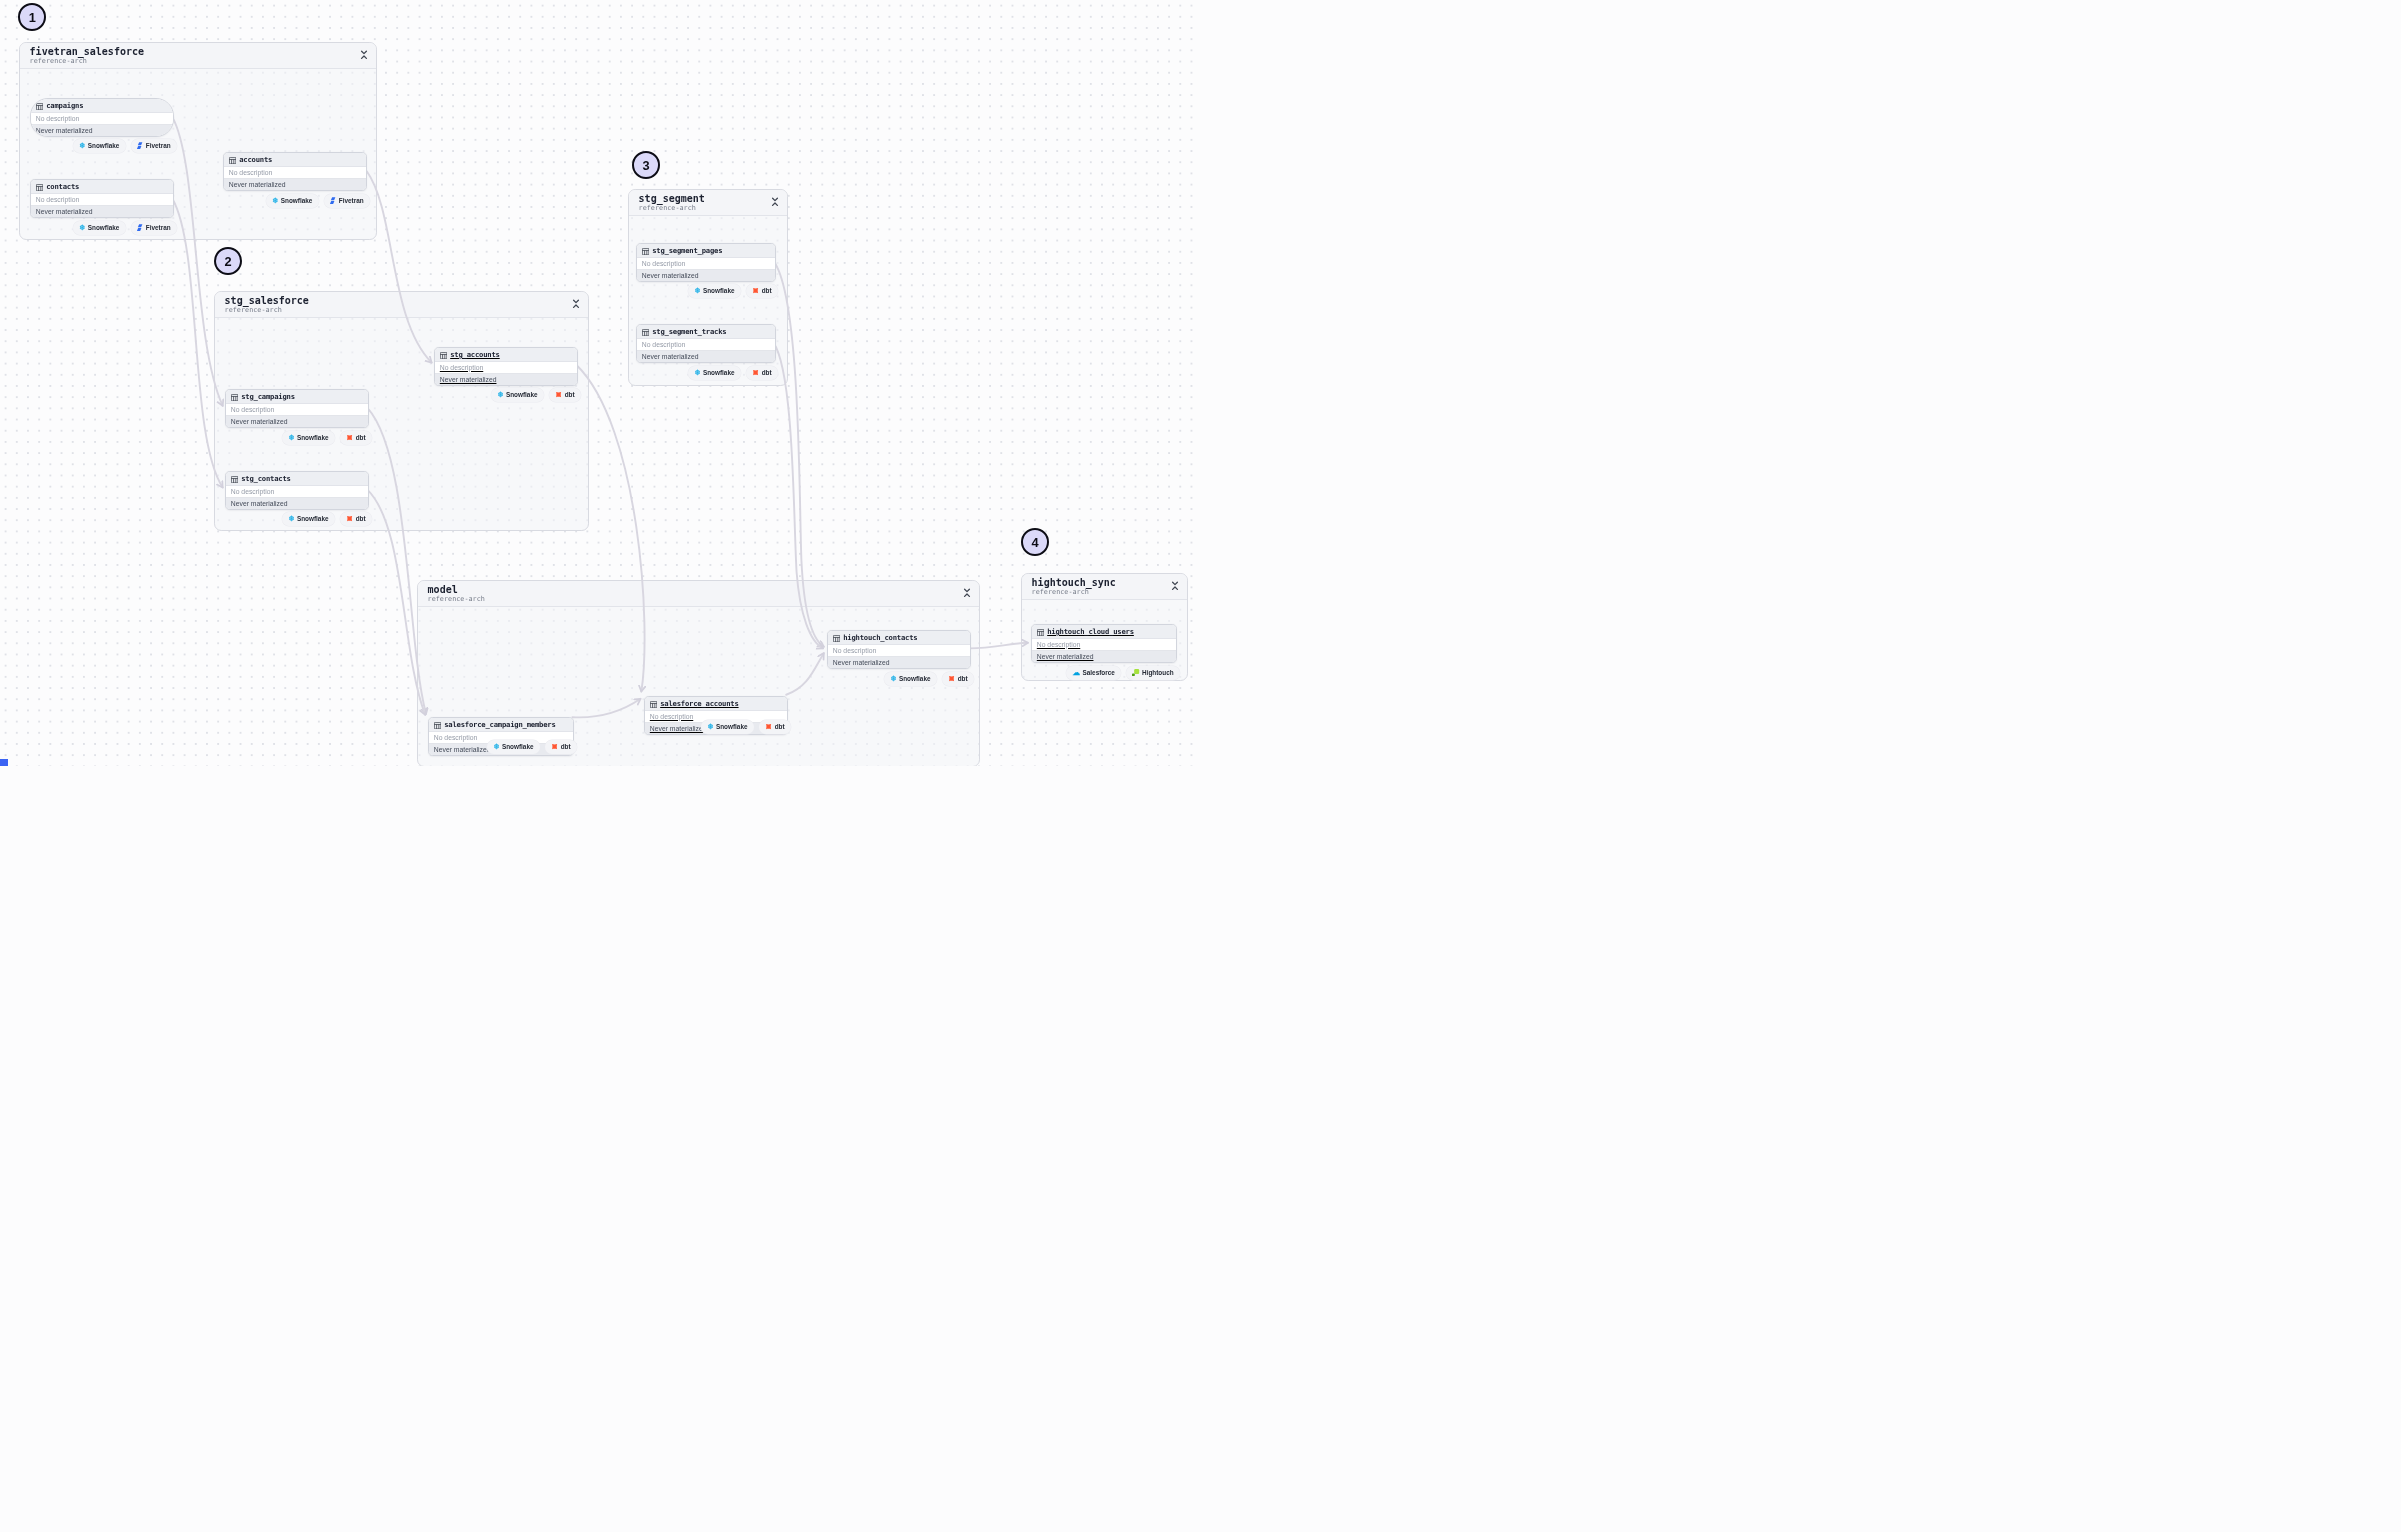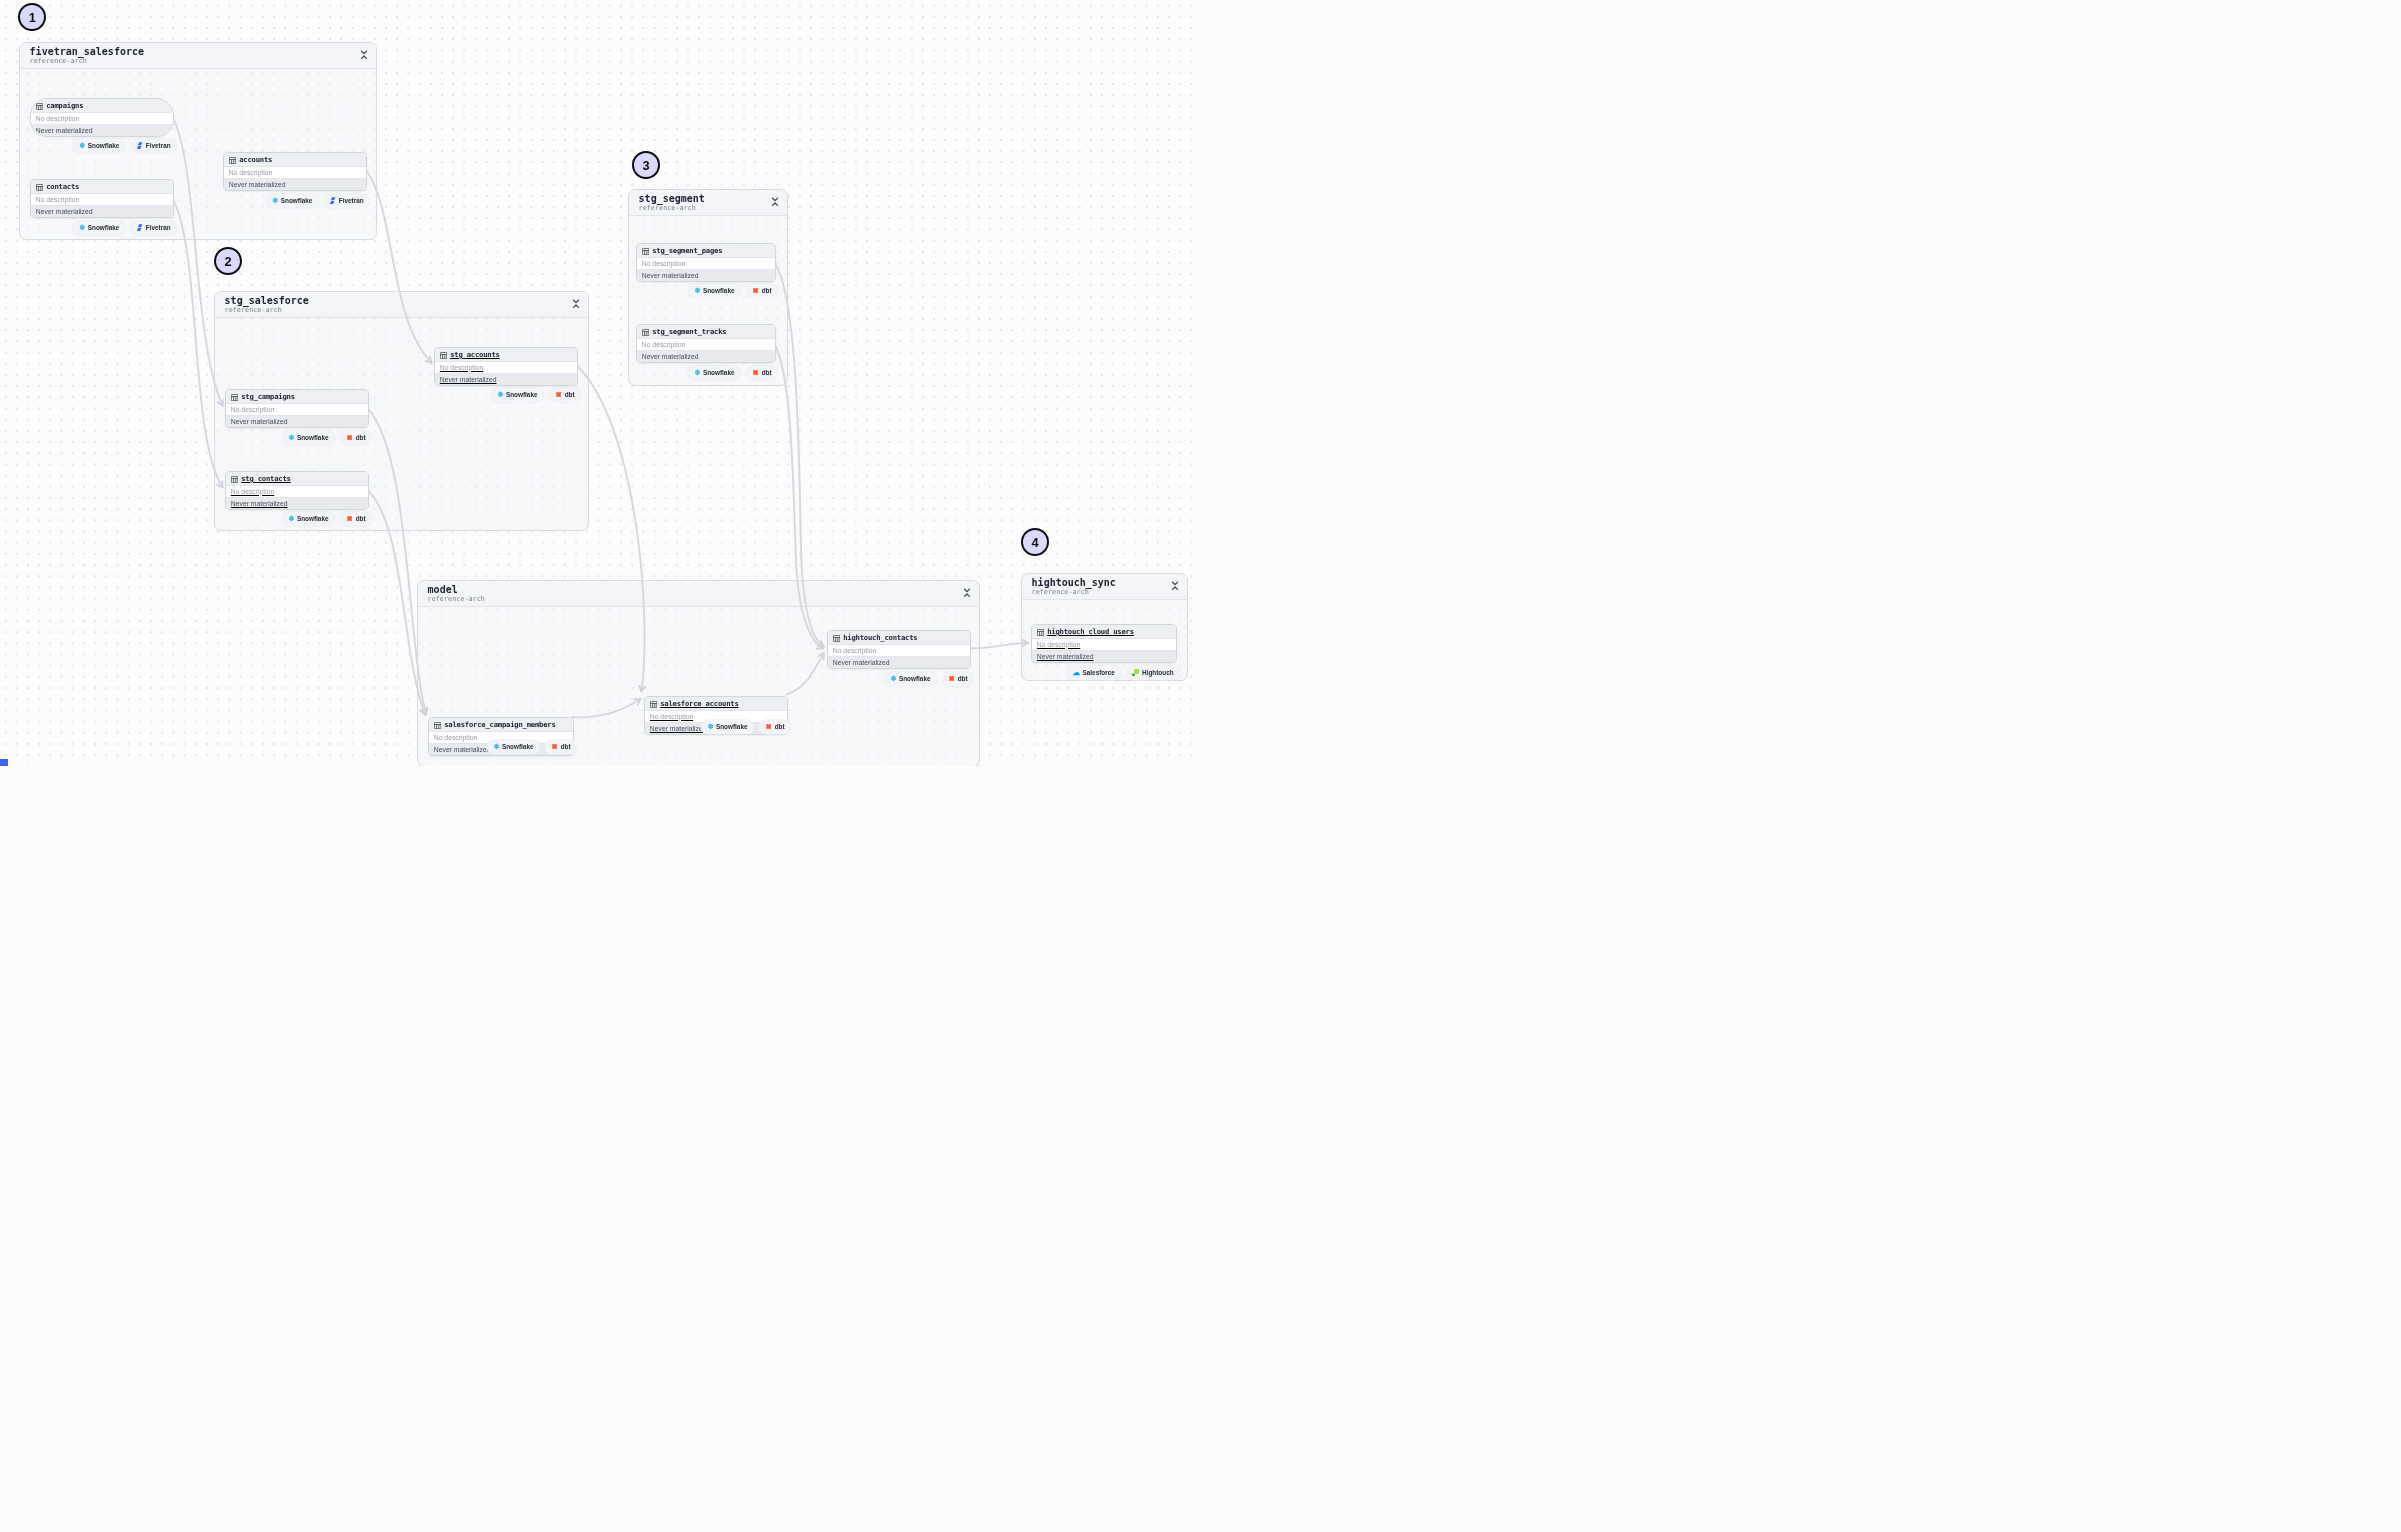--- a/index.html
+++ b/index.html
@@ -296,21 +296,21 @@
             </span>
       <span class="badge">
               <span class="bicon">
           <svg width="7.2" height="7.2" viewBox="0 0 10 10">
             <path d="M5,0 C5.9,1.9 8.1,4.1 10,5 C8.1,5.9 5.9,8.1 5,10 C4.1,8.1 1.9,5.9 0,5 C1.9,4.1 4.1,1.9 5,0 Z" fill="#ff5632" transform="rotate(45 5 5)"></path>
           </svg>
         </span>
               <span>dbt</span>
             </span>
     </div>
-    <div class="node" style="left: 225px; top: 471px; width: 142px; text-decoration: underline;">
+    <div class="node" style="left: 225px; top: 471px; width: 142px;">
       <div class="node-header">
        <span class="bicon"><svg width="7.2" height="7.2" viewBox="0 0 10 10">
             <rect x="0.5" y="0.5" width="9" height="9" rx="1.3" fill="none" stroke="#2a2f3a"></rect>
             <line x1="0.5" y1="3.4" x2="9.5" y2="3.4" stroke="#2a2f3a"></line>
             <line x1="3.6" y1="3.4" x2="3.6" y2="9.5" stroke="#2a2f3a"></line>
             <line x1="6.7" y1="3.4" x2="6.7" y2="9.5" stroke="#2a2f3a"></line>
           </svg></span>
        <span class="node-name">stg_contacts</span>
      </div>
      <div class="node-desc">No description</div>

